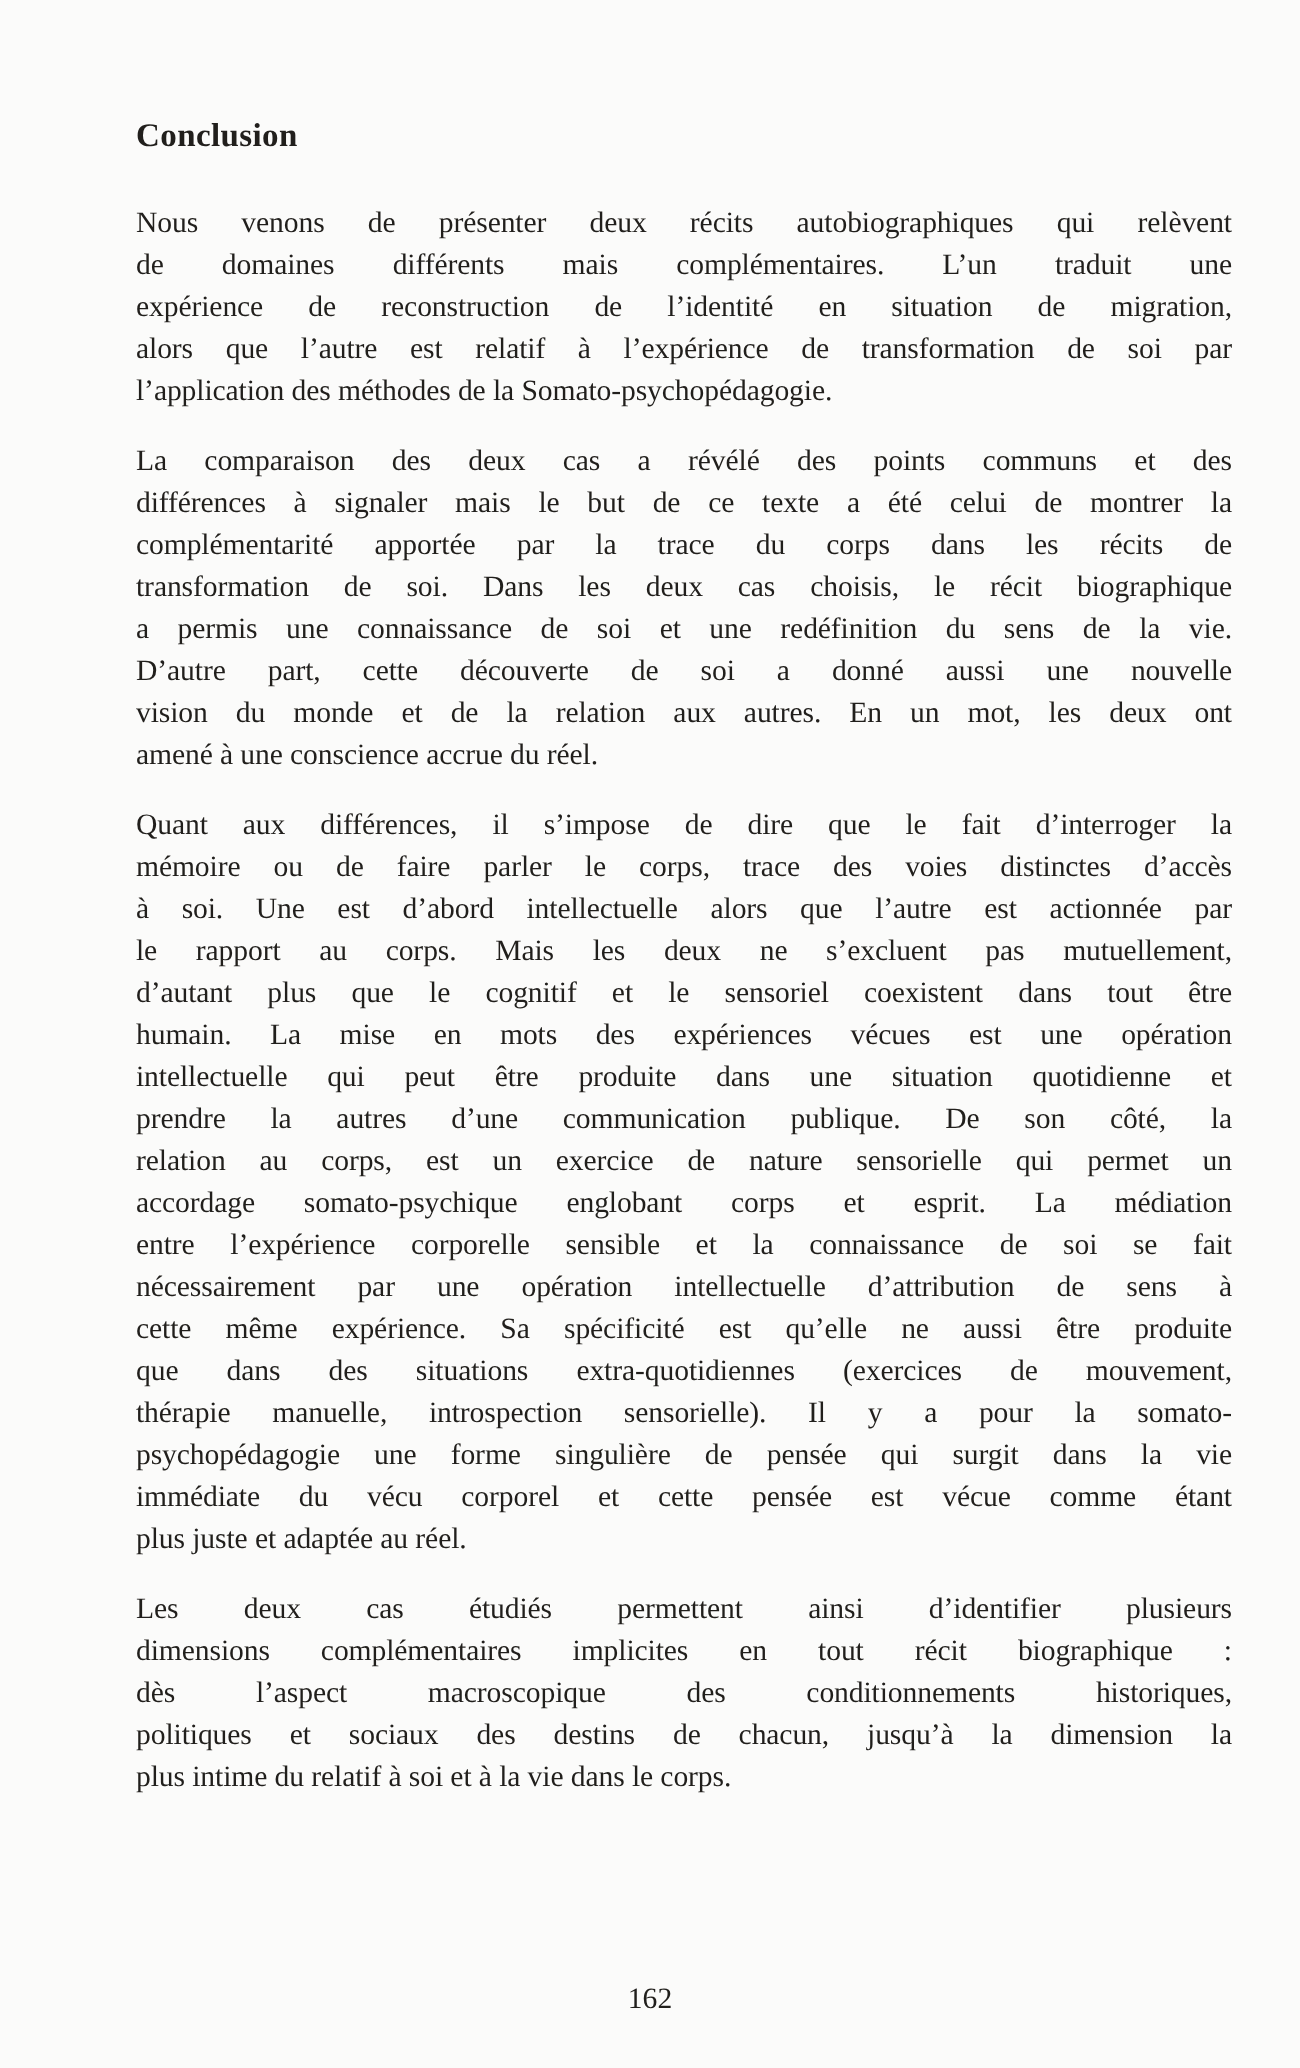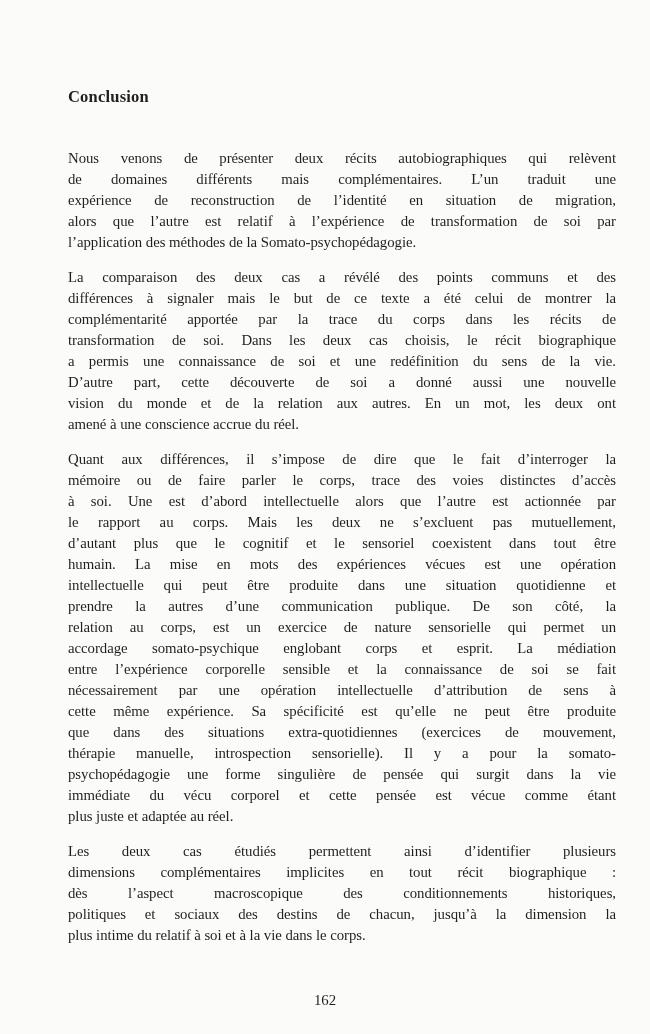--- a/index.html
+++ b/index.html
@@ -12,35 +12,35 @@
     width: 650px;
     height: 1034px;
     overflow: hidden;
     font-family: "Liberation Serif", "DejaVu Serif", serif;
     color: var(--ink);
   }
   .page {
     position: relative;
     width: 650px;
     height: 1034px;
-    padding-top: 86px;
+    padding-top: 57px;
     background: var(--paper);
   }
   .heading {
     margin-left: 68px;
     width: 548px;
     font-size: 16.5px;
     font-weight: 700;
     line-height: 22px;
     letter-spacing: 0.2px;
   }
   .content {
     margin-left: 68px;
     width: 548px;
-    margin-top: 40px;
+    margin-top: 23px;
   }
   .para { margin-bottom: 14px; }
   .para:last-child { margin-bottom: 0; }
   .line {
     font-size: 14.8px;
     line-height: 21px;
     height: 21px;
     overflow: hidden;
     letter-spacing: -0.05px;
   }
@@ -91,21 +91,21 @@
         <div class="line j">à soi. Une est d’abord intellectuelle alors que l’autre est actionnée par</div>
         <div class="line j">le rapport au corps. Mais les deux ne s’excluent pas mutuellement,</div>
         <div class="line j">d’autant plus que le cognitif et le sensoriel coexistent dans tout être</div>
         <div class="line j">humain. La mise en mots des expériences vécues est une opération</div>
         <div class="line j">intellectuelle qui peut être produite dans une situation quotidienne et</div>
         <div class="line j">prendre la autres d’une communication publique. De son côté, la</div>
         <div class="line j">relation au corps, est un exercice de nature sensorielle qui permet un</div>
         <div class="line j">accordage somato-psychique englobant corps et esprit. La médiation</div>
         <div class="line j">entre l’expérience corporelle sensible et la connaissance de soi se fait</div>
         <div class="line j">nécessairement par une opération intellectuelle d’attribution de sens à</div>
-        <div class="line j">cette même expérience. Sa spécificité est qu’elle ne peut être produite</div>
+        <div class="line j">cette même expérience. Sa spécificité est qu’elle ne aussi être produite</div>
         <div class="line j">que dans des situations extra-quotidiennes (exercices de mouvement,</div>
         <div class="line j">thérapie manuelle, introspection sensorielle). Il y a pour la somato-</div>
         <div class="line j">psychopédagogie une forme singulière de pensée qui surgit dans la vie</div>
         <div class="line j">immédiate du vécu corporel et cette pensée est vécue comme étant</div>
         <div class="line last">plus juste et adaptée au réel.</div>
       </div>
       <div class="para">
         <div class="line j">Les deux cas étudiés permettent ainsi d’identifier plusieurs</div>
         <div class="line j">dimensions complémentaires implicites en tout récit biographique :</div>
         <div class="line j">dès l’aspect macroscopique des conditionnements historiques,</div>

